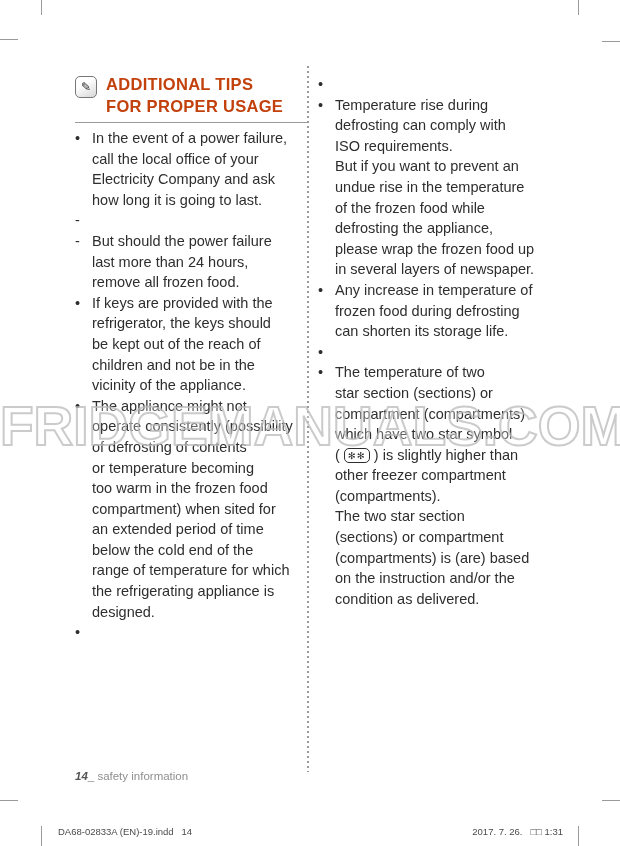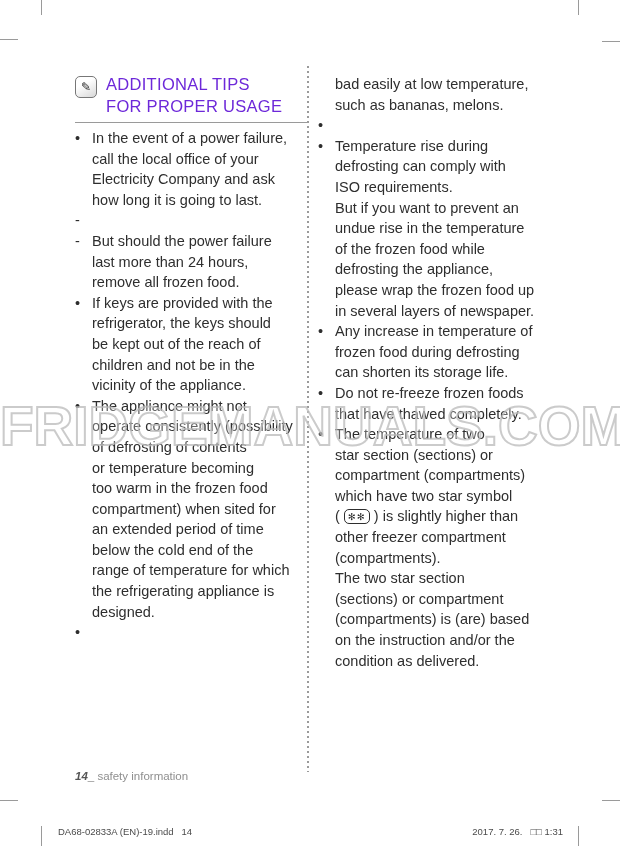--- a/index.html
+++ b/index.html
@@ -23,22 +23,22 @@
 
   .section-header { display:flex; gap:9px; align-items:flex-start; }
   .note-icon {
     flex:0 0 auto; width:20px; height:20px; margin-top:2px;
     border:1.5px solid #777; border-radius:5px;
     background:linear-gradient(150deg,#ffffff 35%,#d7d7d7);
     display:flex; align-items:center; justify-content:center;
     font-size:12px; color:#222;
   }
   .section-title {
-    font-weight:normal; font-size:16.5px; line-height:21.5px;
-    color:#6d28d9; letter-spacing:0.3px;
+    font-weight:bold; font-size:16.5px; line-height:21.5px;
+    color:#c2410c; letter-spacing:0.3px;
   }
   .header-rule { height:1px; background:#9a9a9a; margin:5px 0 5px; }
 
   .item { display:flex; font-size:14.5px; line-height:20.6px; color:#2e2e2e; }
   .item .marker { flex:0 0 17px; }
   .item .body { white-space:nowrap; }
 
   .star-box {
     display:inline-block; border:1.5px solid #2e2e2e; border-radius:5px;
     padding:0 3px; font-size:9.5px; line-height:13px; letter-spacing:1px;
@@ -117,40 +117,38 @@
     </div>
 </div>
 
 <div class="divider"></div>
 
 <div class="right-col">
   <div>
 
       <div class="item">
         <span class="marker"></span>
-        <span class="body">bad easily at low temperature,<br>such as bananas, melons.</span>
       </div>
 
       <div class="item">
         <span class="marker">•</span>
       </div>
 
       <div class="item">
         <span class="marker">•</span>
         <span class="body">Temperature rise during<br>defrosting can comply with<br>ISO requirements.<br>But if you want to prevent an<br>undue rise in the temperature<br>of the frozen food while<br>defrosting the appliance,<br>please wrap the frozen food up<br>in several layers of newspaper.</span>
       </div>
 
       <div class="item">
         <span class="marker">•</span>
         <span class="body">Any increase in temperature of<br>frozen food during defrosting<br>can shorten its storage life.</span>
       </div>
 
       <div class="item">
         <span class="marker">•</span>
-        <span class="body">Do not re-freeze frozen foods<br>that have thawed completely.</span>
       </div>
 
       <div class="item">
         <span class="marker">•</span>
         <span class="body">The temperature of two<br>star section (sections) or<br>compartment (compartments)<br>which have two star symbol<br>( <span class="star-box">✻✻</span> ) is slightly higher than<br>other freezer compartment<br>(compartments).<br>The two star section<br>(sections) or compartment<br>(compartments) is (are) based<br>on the instruction and/or the<br>condition as delivered.</span>
       </div>
     </div>
 </div>
 
 <div class="watermark">FRIDGEMANUALS.COM</div>

